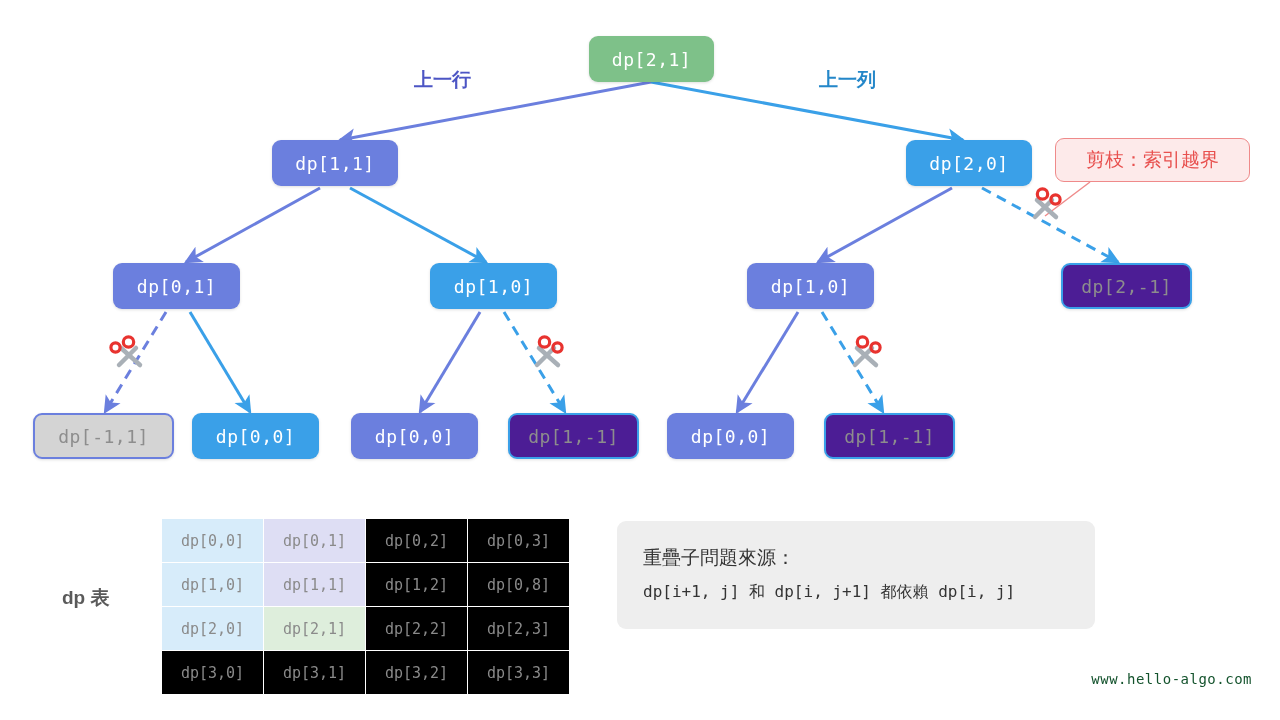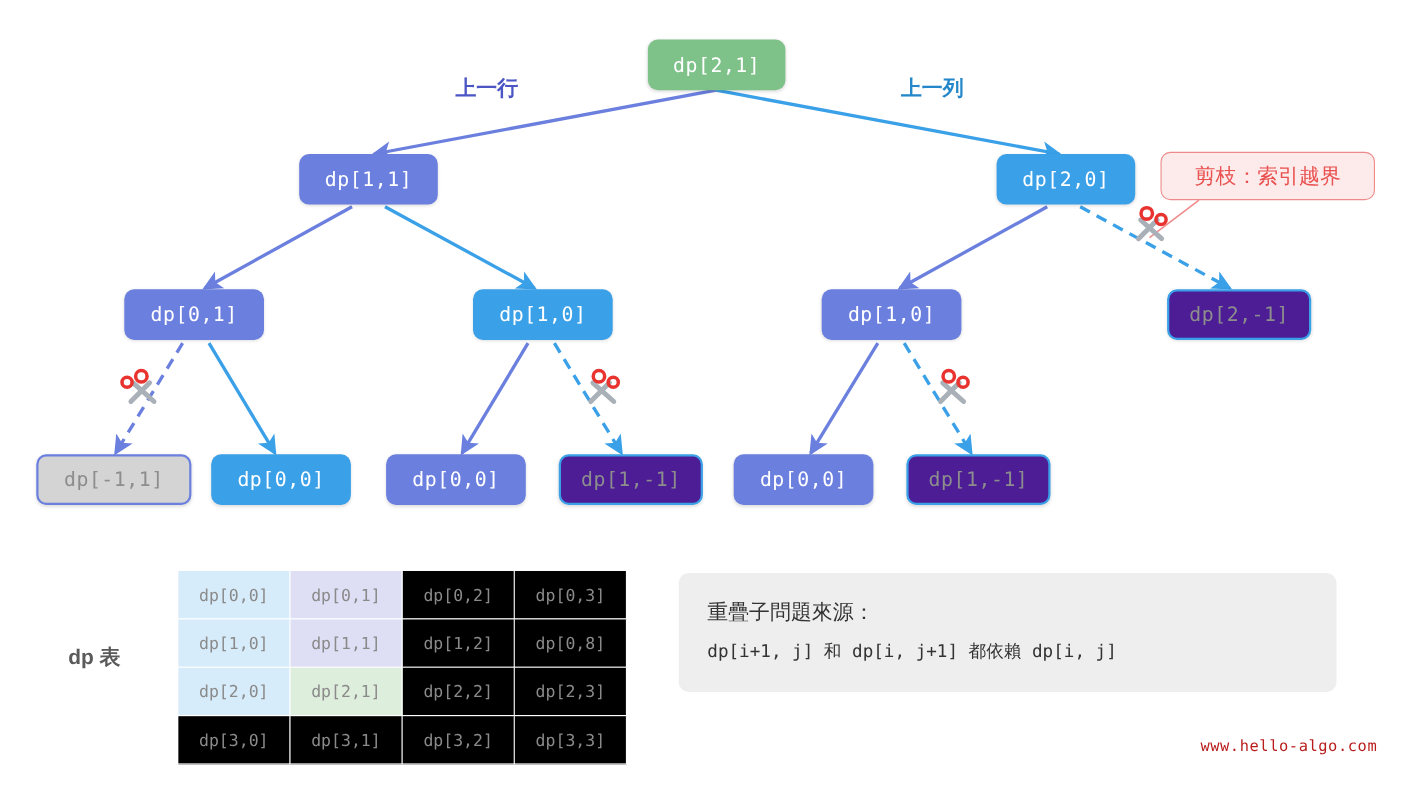--- a/index.html
+++ b/index.html
@@ -55,36 +55,36 @@
   #dp-table td{
     width:99px;height:41px;text-align:center;vertical-align:middle;
     border:1px solid #ffffff;background:#000000;
   }
   #dp-table td.c-blue{background:#d7ecfa;}
   #dp-table td.c-purple{background:#dedef4;}
   #dp-table td.c-green{background:#deeedc;}
 
   
   #note-box{
-    position:absolute;left:617px;top:521px;width:598px;height:108px;
+    position:absolute;left:617px;top:521px;width:478px;height:108px;
     box-sizing:border-box;background:#eeeeee;border-radius:9px;
     padding:22px 26px;color:#333333;
   }
   #note-box .line1{
     font-size:19px;line-height:30px;margin-bottom:4px;
   }
   #note-box .line2{
     font-family:"DejaVu Sans Mono","Liberation Mono",monospace;
     font-size:16px;line-height:30px;
   }
 
   #watermark{
     position:absolute;right:28px;top:671px;
     font-family:"DejaVu Sans Mono","Liberation Mono",monospace;
-    font-size:14px;color:#b91c1c;letter-spacing:.5px;
+    font-size:14px;color:#14532d;letter-spacing:.5px;
   }
 </style>
 </head>
 <body>
 
 <div id="stage">
 
   <svg class="edges" viewBox="0 0 1280 720">
     <defs>
       <marker id="ah-purple" markerWidth="7" markerHeight="7" refX="5.2" refY="3.5" orient="auto" markerUnits="strokeWidth">

